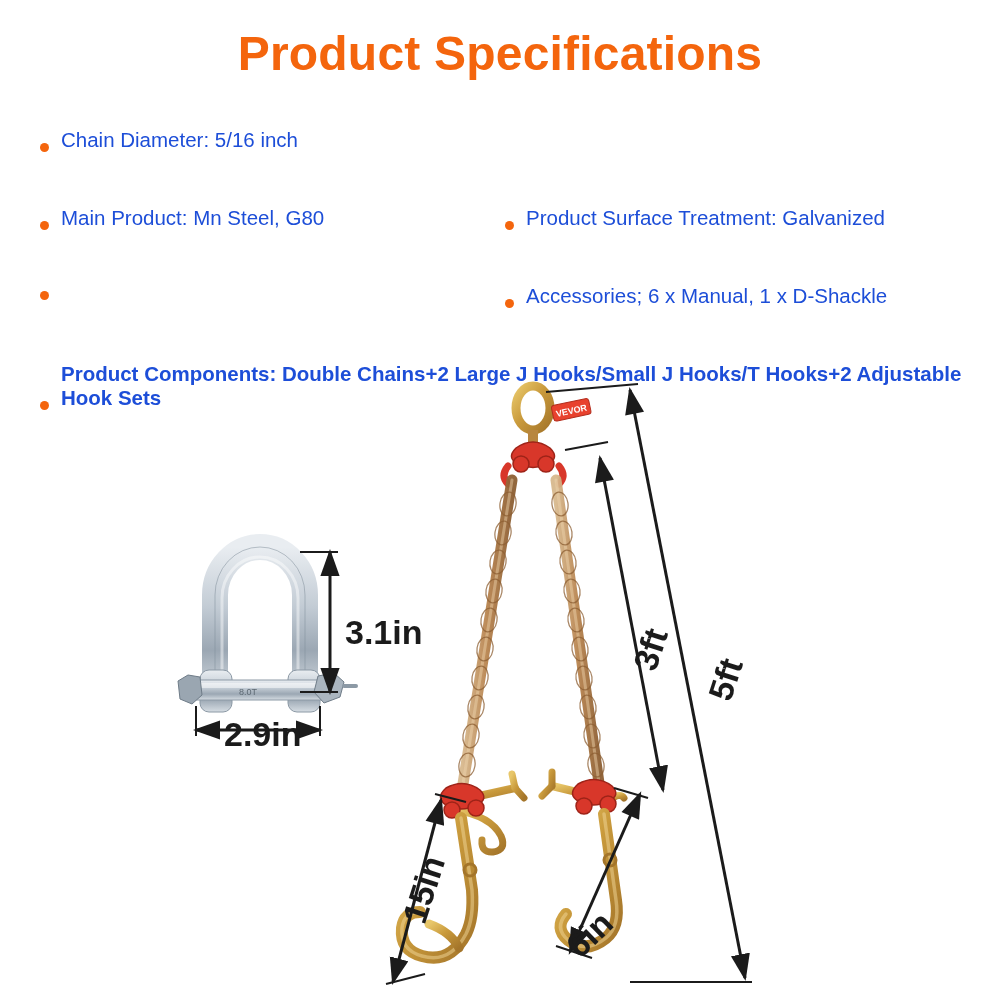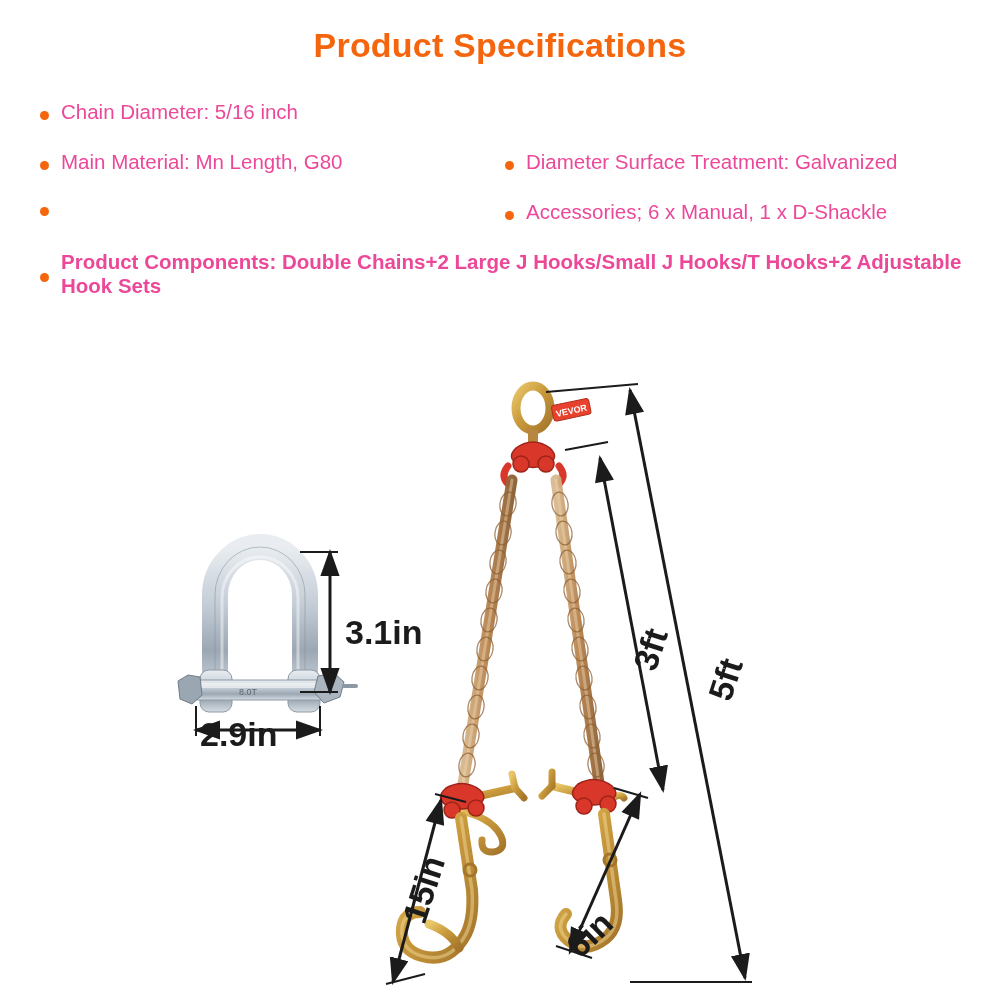--- a/index.html
+++ b/index.html
@@ -16,21 +16,21 @@
     overflow: hidden;
   }
 
   
   .title {
     position: absolute;
     top: 26px;
     left: 0;
     width: 1000px;
     text-align: center;
-    font-size: 34px;
+    font-size: 48px;
     font-weight: bold;
     color: #f4650d;
     letter-spacing: 0.2px;
   }
 
   
   .specs {
     position: absolute;
     top: 100px;
     left: 40px;
@@ -41,25 +41,26 @@
     width: 100%;
   }
   .spec-col {
     width: 50%;
     box-sizing: border-box;
   }
   .spec-col.full { width: 100%; font-weight: bold; }
 
   .spec-item {
     display: flex;
-    align-items: center;
+    align-items: flex-end;
     padding: 0 0 26px 0;
     font-size: 20.5px;
     line-height: 24px;
-    color: #ec4899;
+    color: #1d4ed8;
+    margin-top: 28px;
   }
   .bullet {
     flex: 0 0 auto;
     width: 9px;
     height: 9px;
     border-radius: 50%;
     background: #f4650d;
     margin: 7px 12px 0 0;
   }
   .spec-text { flex: 1 1 auto; }
@@ -75,21 +76,21 @@
 
   .dim-label {
     position: absolute;
     font-size: 34px;
     font-weight: bold;
     color: #1b1b1b;
     white-space: nowrap;
   }
 
   .label-31in  { left: 345px; top: 235px; margin-top: 8px; }
-  .label-29in  { left: 200px; top: 345px; }
+  .label-29in  { left: 224px; top: 345px; }
   .label-3ft   { left: 630px; top: 260px; transform: rotate(-72deg); }
   .label-5ft   { left: 705px; top: 290px; transform: rotate(-72deg); }
   .label-15in  { left: 390px; top: 500px; transform: rotate(-72deg); }
   .label-6in   { left: 565px; top: 545px; transform: rotate(-44deg); }
 
   svg { display: block; }
 </style>
 </head>
 <body>
 
@@ -104,27 +105,27 @@
         <span class="spec-text">Chain Diameter: 5/16 inch</span>
       </div>
     </div>
   </div>
 
 
   <div class="spec-row">
     <div class="spec-col">
       <div class="spec-item">
         <span class="bullet"></span>
-        <span class="spec-text">Main Material: Mn Length, G80</span>
-      </div>
-    </div>
-    <div class="spec-col">
-      <div class="spec-item">
-        <span class="bullet"></span>
-        <span class="spec-text">Diameter Surface Treatment: Galvanized</span>
+        <span class="spec-text">Main Product: Mn Steel, G80</span>
+      </div>
+    </div>
+    <div class="spec-col">
+      <div class="spec-item">
+        <span class="bullet"></span>
+        <span class="spec-text">Product Surface Treatment: Galvanized</span>
       </div>
     </div>
   </div>
 
   <div class="spec-row">
     <div class="spec-col">
       <div class="spec-item">
         <span class="bullet"></span>
       </div>
     </div>

